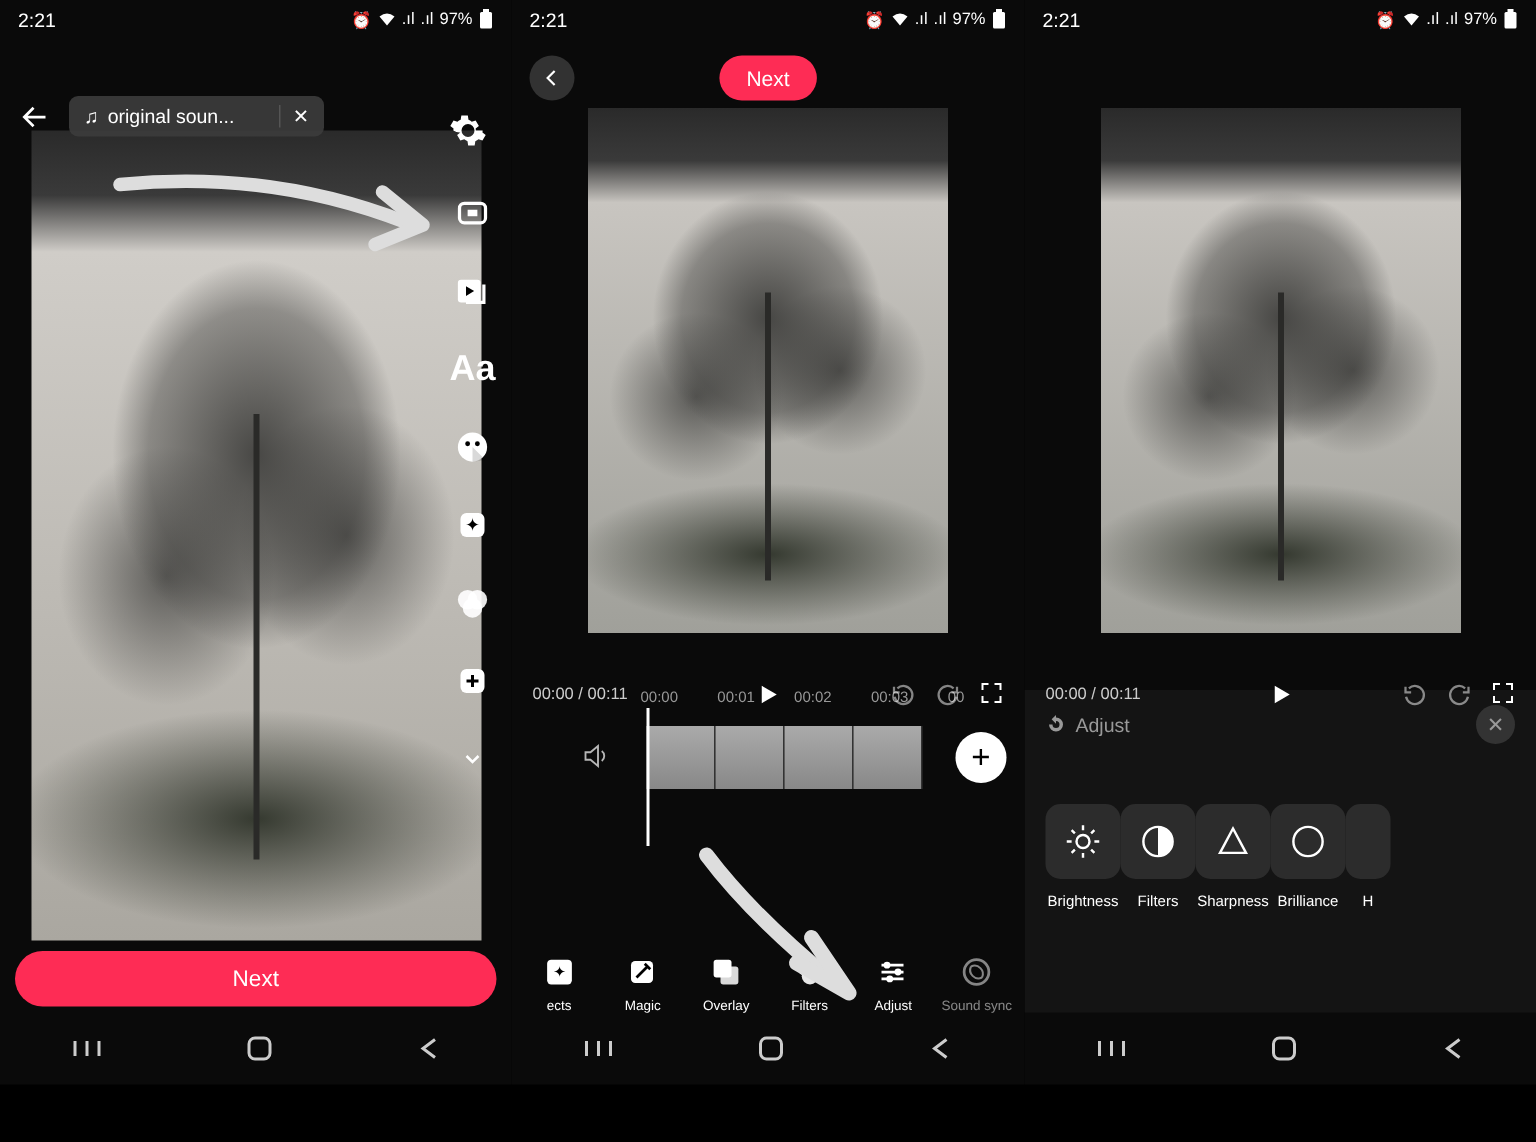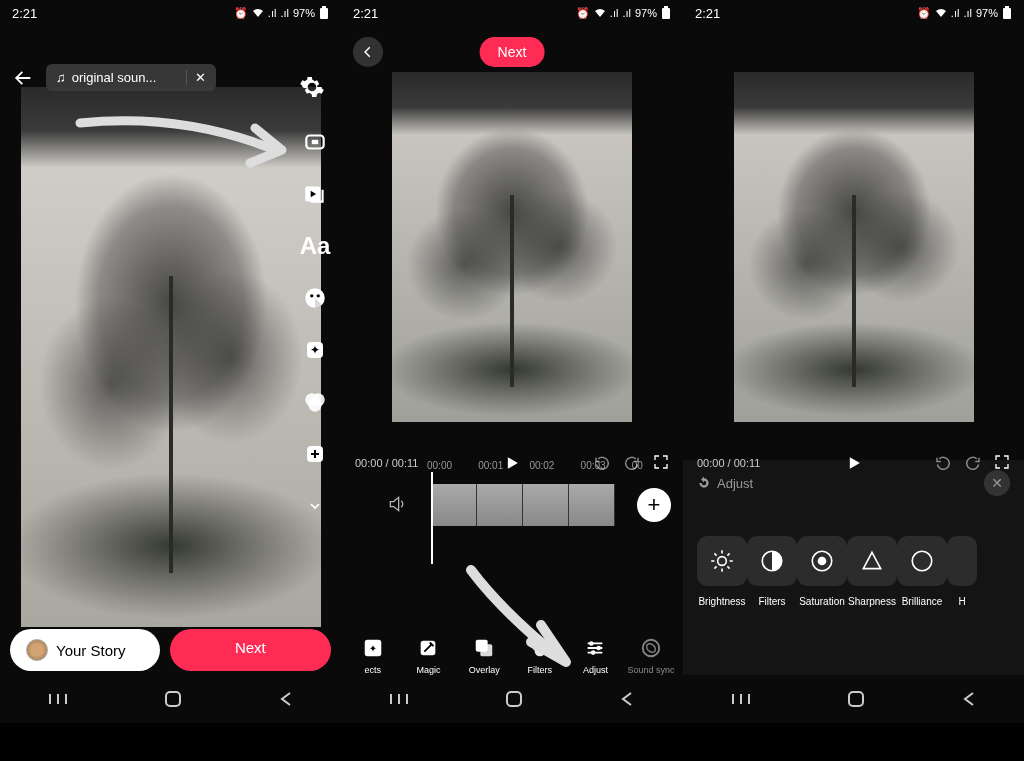--- a/index.html
+++ b/index.html
@@ -179,24 +179,20 @@
         <div class="trunk"></div>
       </div>
   </div>
 
   <svg class="arrow-overlay" style="top:108px;left:70px;" width="230" height="70" viewBox="0 0 230 70">
     <path d="M10 15 Q 110 5 200 40" stroke="#ddd" stroke-width="9" fill="none" stroke-linecap="round"></path>
     <path d="M185 20 L212 42 L180 55" stroke="#ddd" stroke-width="9" fill="none" stroke-linecap="round" stroke-linejoin="round"></path>
   </svg>
 
   <div class="bottom-row1">
-    <div class="story-btn">
-      <span class="avatar"></span>
-      <span>Your Story</span>
-    </div>
     <div class="next-btn">Next</div>
   </div>
 
   <div class="nav-bar">
     <span>
         <svg width="20" height="14">
           <path d="M2 2v10M10 2v10M18 2v10" stroke="#ccc" stroke-width="2"></path>
         </svg>
       </span>
     <span>
@@ -464,29 +460,20 @@
             <svg width="26" height="26" viewBox="0 0 24 24">
               <circle cx="12" cy="12" r="9" fill="none" stroke="#fff" stroke-width="1.5"></circle>
               <path d="M12 3a9 9 0 010 18z" fill="#fff"></path>
             </svg>
           </span>
         <span>Filters</span>
       </div>
       <div class="adj-item">
         <span class="adj-ic">
             <svg width="26" height="26" viewBox="0 0 24 24">
-              <circle cx="12" cy="12" r="9" fill="none" stroke="#fff" stroke-width="1.5"></circle>
-              <circle cx="12" cy="12" r="4" fill="#fff"></circle>
-            </svg>
-          </span>
-        <span>Saturation</span>
-      </div>
-      <div class="adj-item">
-        <span class="adj-ic">
-            <svg width="26" height="26" viewBox="0 0 24 24">
               <path d="M12 4 L20 19 H4 Z" fill="none" stroke="#fff" stroke-width="1.5"></path>
             </svg>
           </span>
         <span>Sharpness</span>
       </div>
       <div class="adj-item">
         <span class="adj-ic">
             <svg width="26" height="26" viewBox="0 0 24 24">
               <circle cx="12" cy="12" r="9" fill="none" stroke="#fff" stroke-width="1.5"></circle>
               <path d="M12 3a9 9 0 000 18 9 9 0 010-18z" fill="#fff" transform="rotate(45 12 12)"></path>

